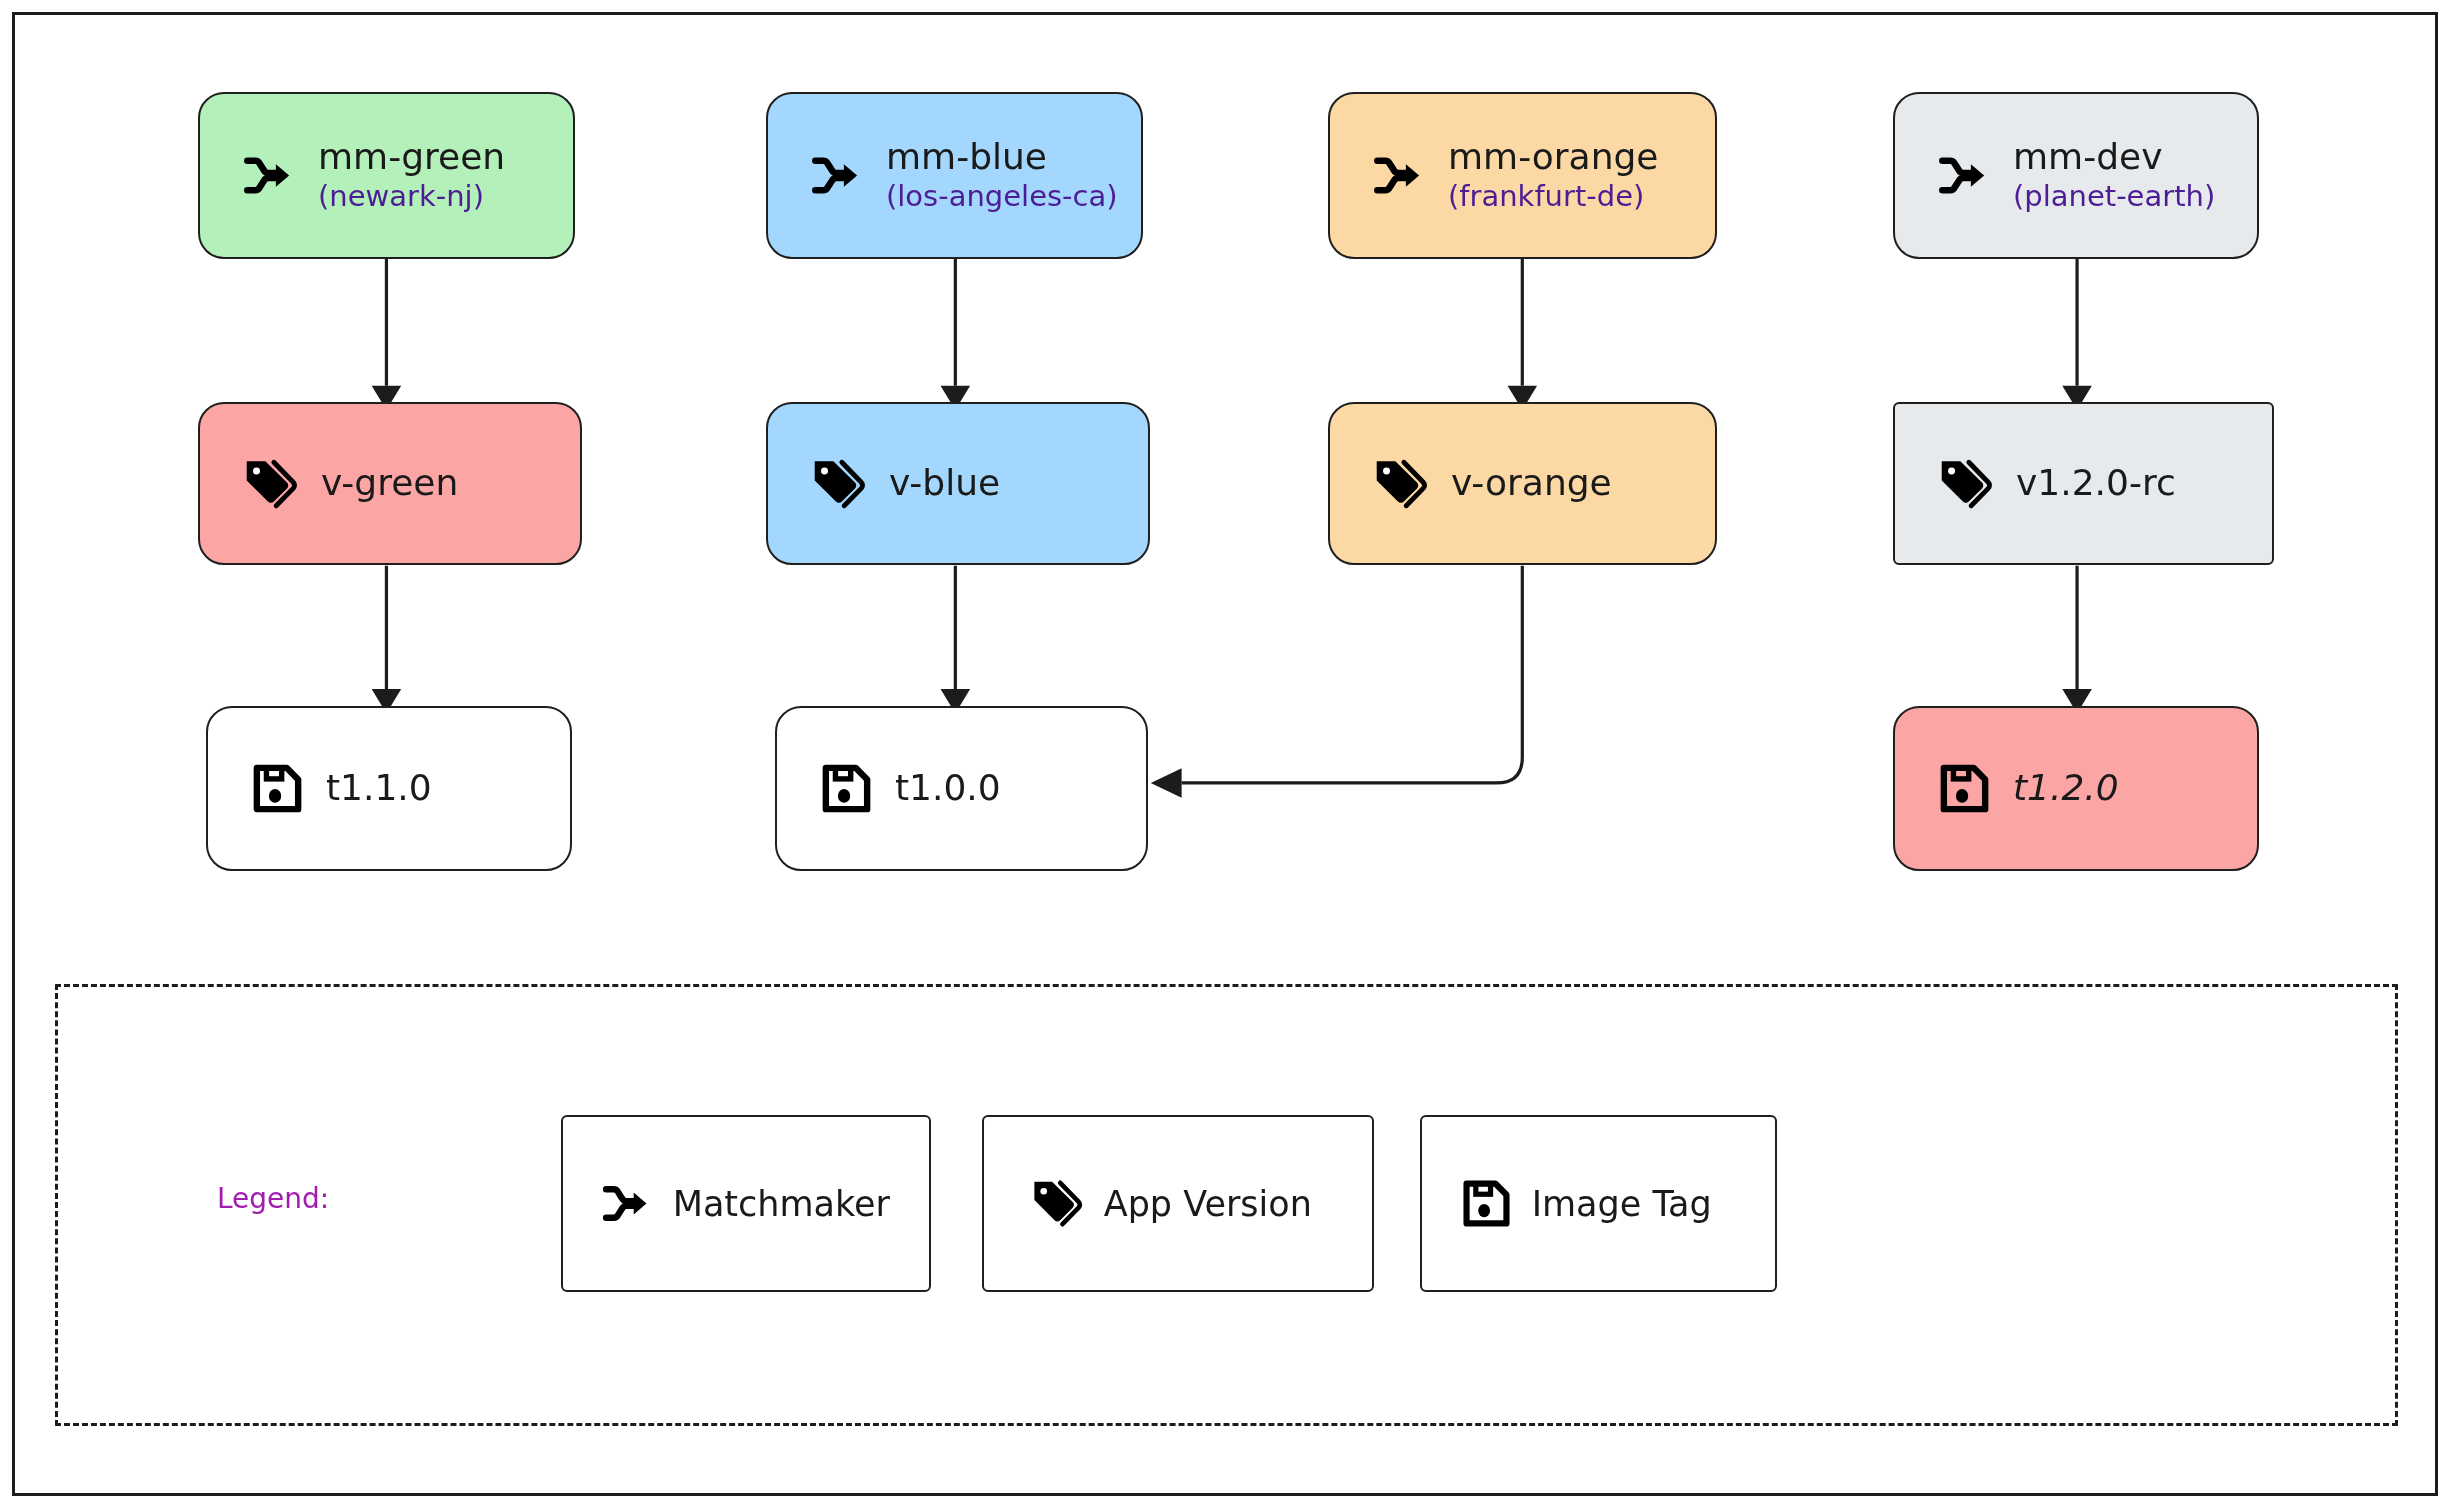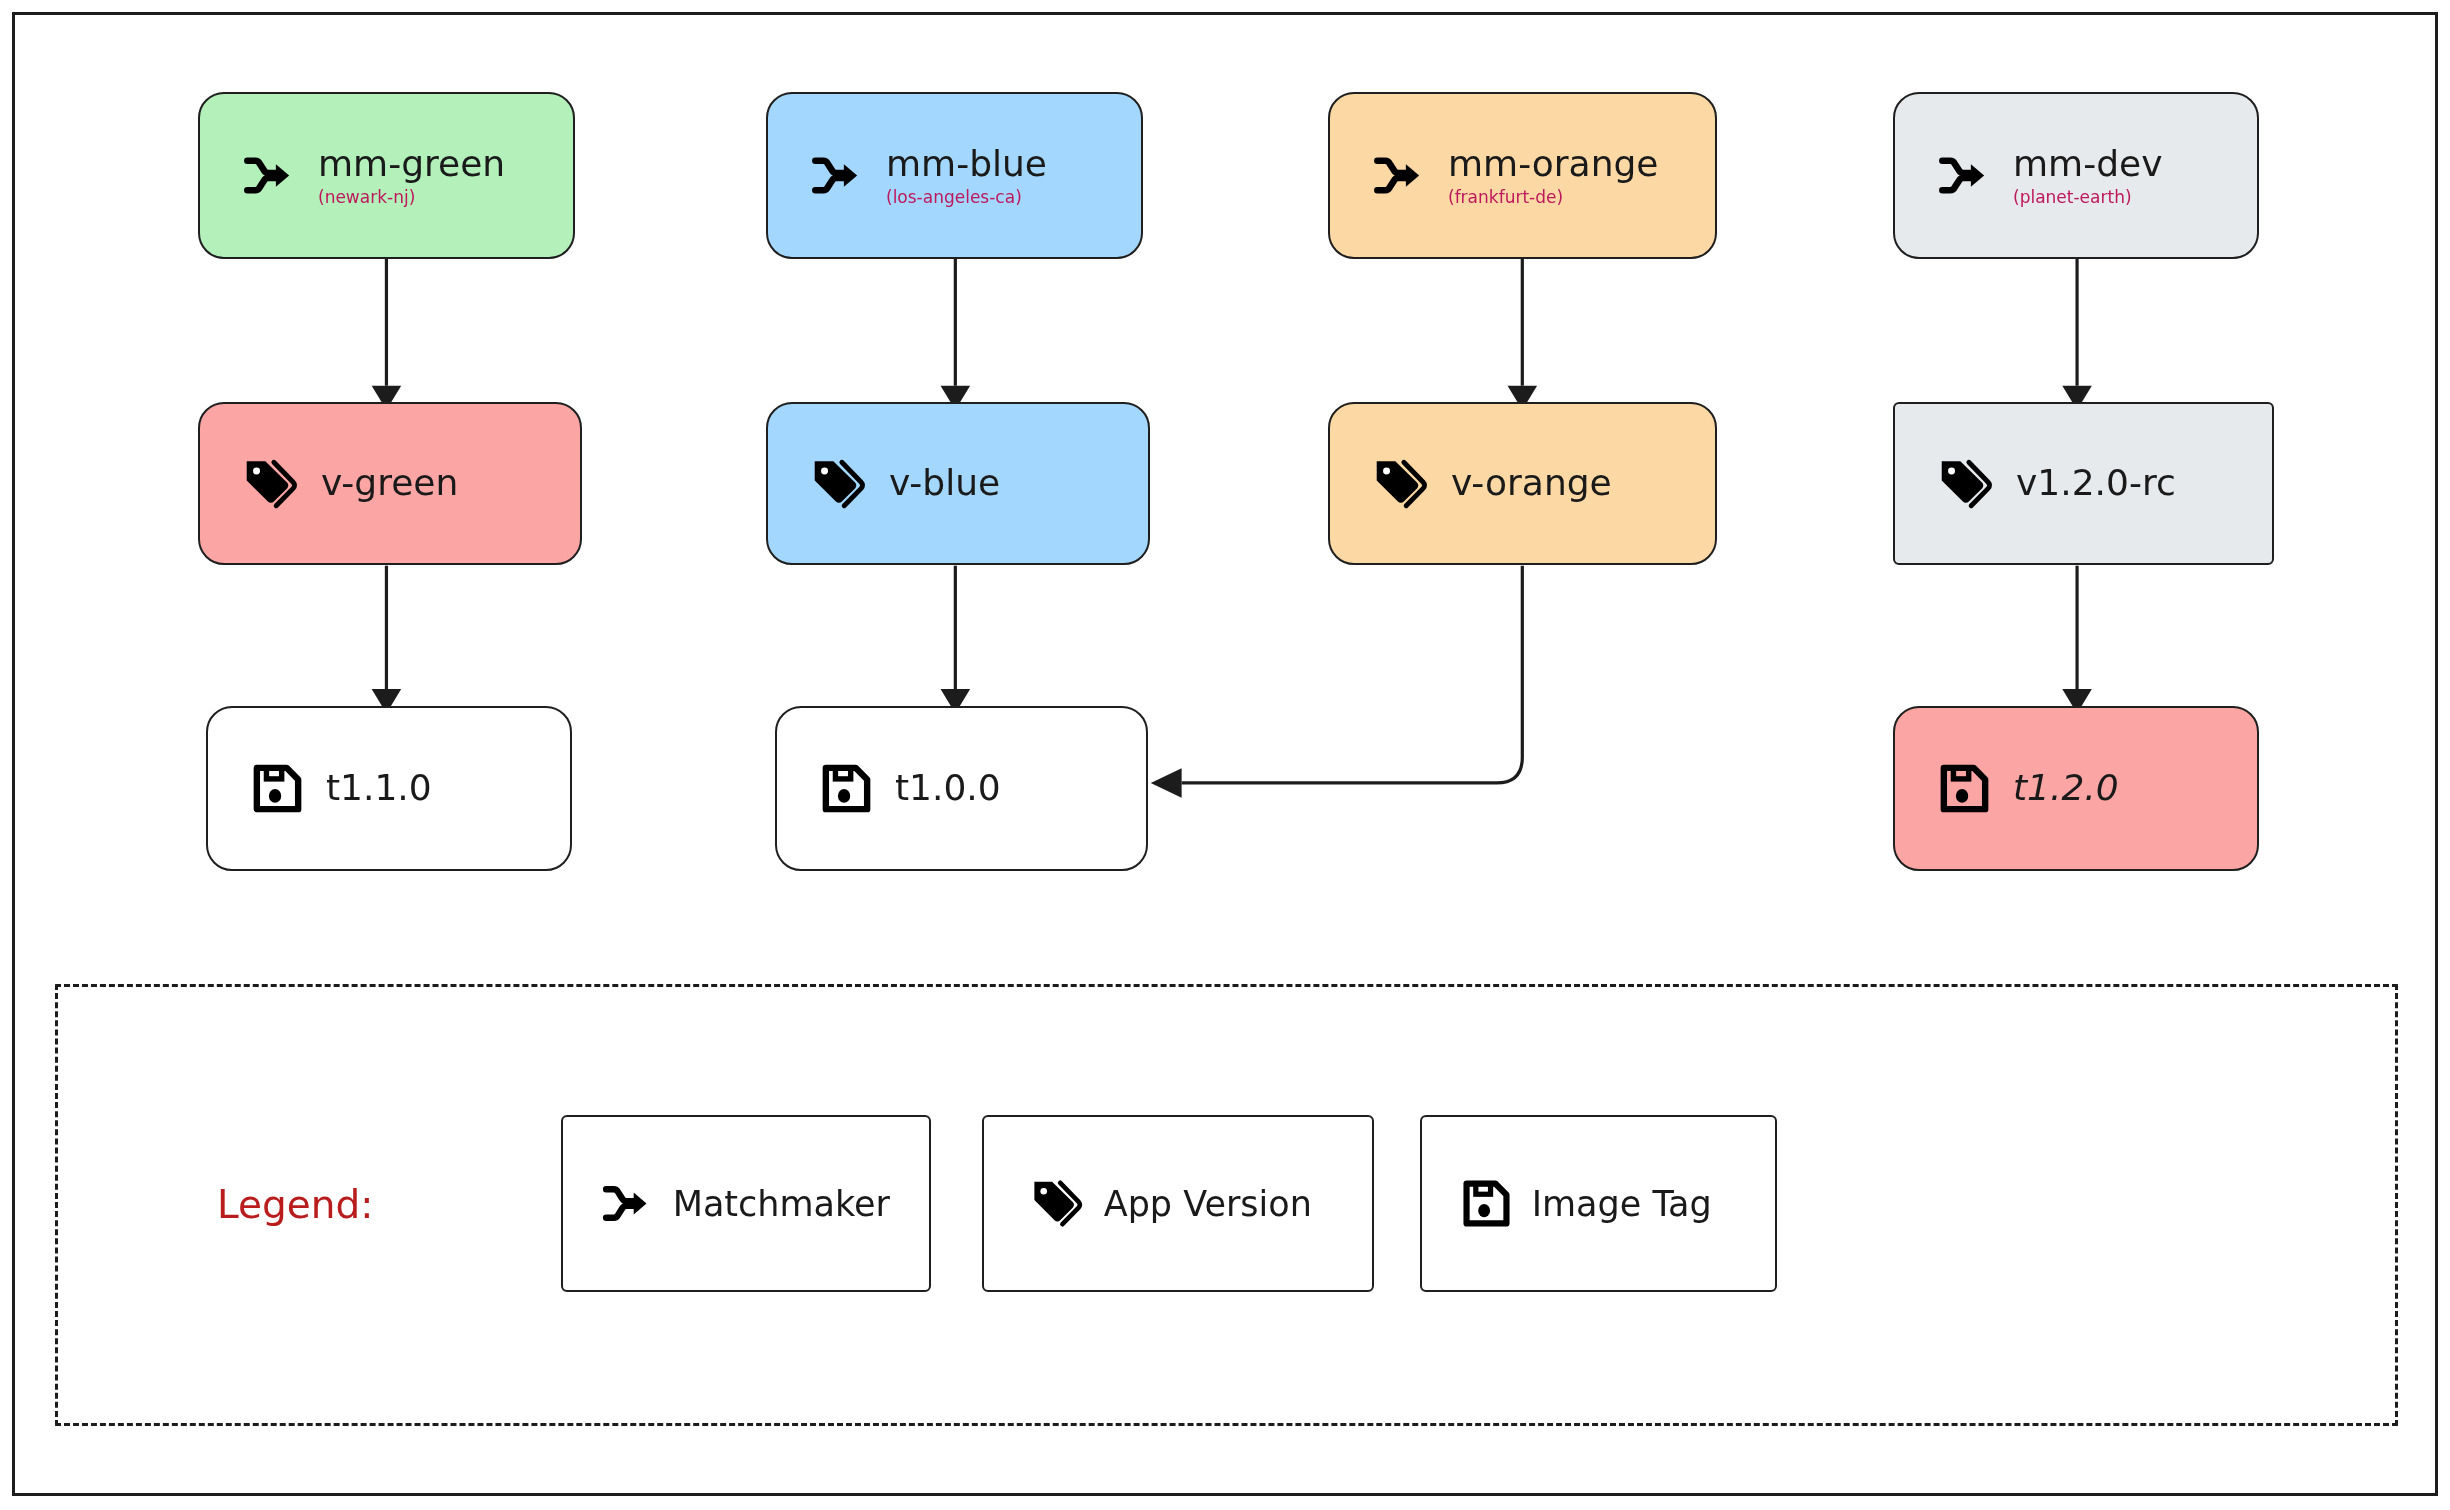--- a/index.html
+++ b/index.html
@@ -14,29 +14,29 @@
   
   .edge-layer{position:absolute;left:0;top:0;width:2450px;height:1510px;pointer-events:none;}
 
   
   .node{position:absolute;box-sizing:border-box;border:2.6px solid #1f1f1f;
     border-radius:26px;display:flex;align-items:center;justify-content:flex-start;
     background:#ffffff;}
   .node-inner{display:flex;align-items:center;gap:19px;padding-left:40px;}
   .node-texts{display:flex;flex-direction:column;align-items:flex-start;line-height:1.08;}
   .node-title{font-size:36px;color:#1a1a1a;white-space:nowrap;}
-  .node-sub{font-size:17px;color:#be185d;white-space:nowrap;margin-top:3.9px;}
+  .node-sub{font-size:29px;color:#4c1d95;white-space:nowrap;margin-top:3.9px;}
   .node-single .node-title{font-size:36px;}
 
   .ico{flex:0 0 auto;display:block;}
 
   
   .legend-box{position:absolute;left:55px;top:984px;width:2343px;height:442px;
     box-sizing:border-box;border:3.2px dashed #1c1c1c;background:transparent;border-radius:1.3px;}
-  .legend-label{position:absolute;left:217px;top:1182px;font-size:39px;color:#b91c1c;white-space:nowrap;}
+  .legend-label{position:absolute;left:217px;top:1182px;font-size:28px;color:#a21caf;white-space:nowrap;}
   .legend-item{position:absolute;box-sizing:border-box;border:2.6px solid #1f1f1f;
     border-radius:6px;background:#ffffff;display:flex;align-items:center;}
   .legend-item-inner{display:flex;align-items:center;gap:16.7px;padding-left:36px;}
   .legend-item-label{font-size:35px;color:#1a1a1a;white-space:nowrap;}
 </style>
 </head>
 <body>
 
 <div id="canvas">
 

